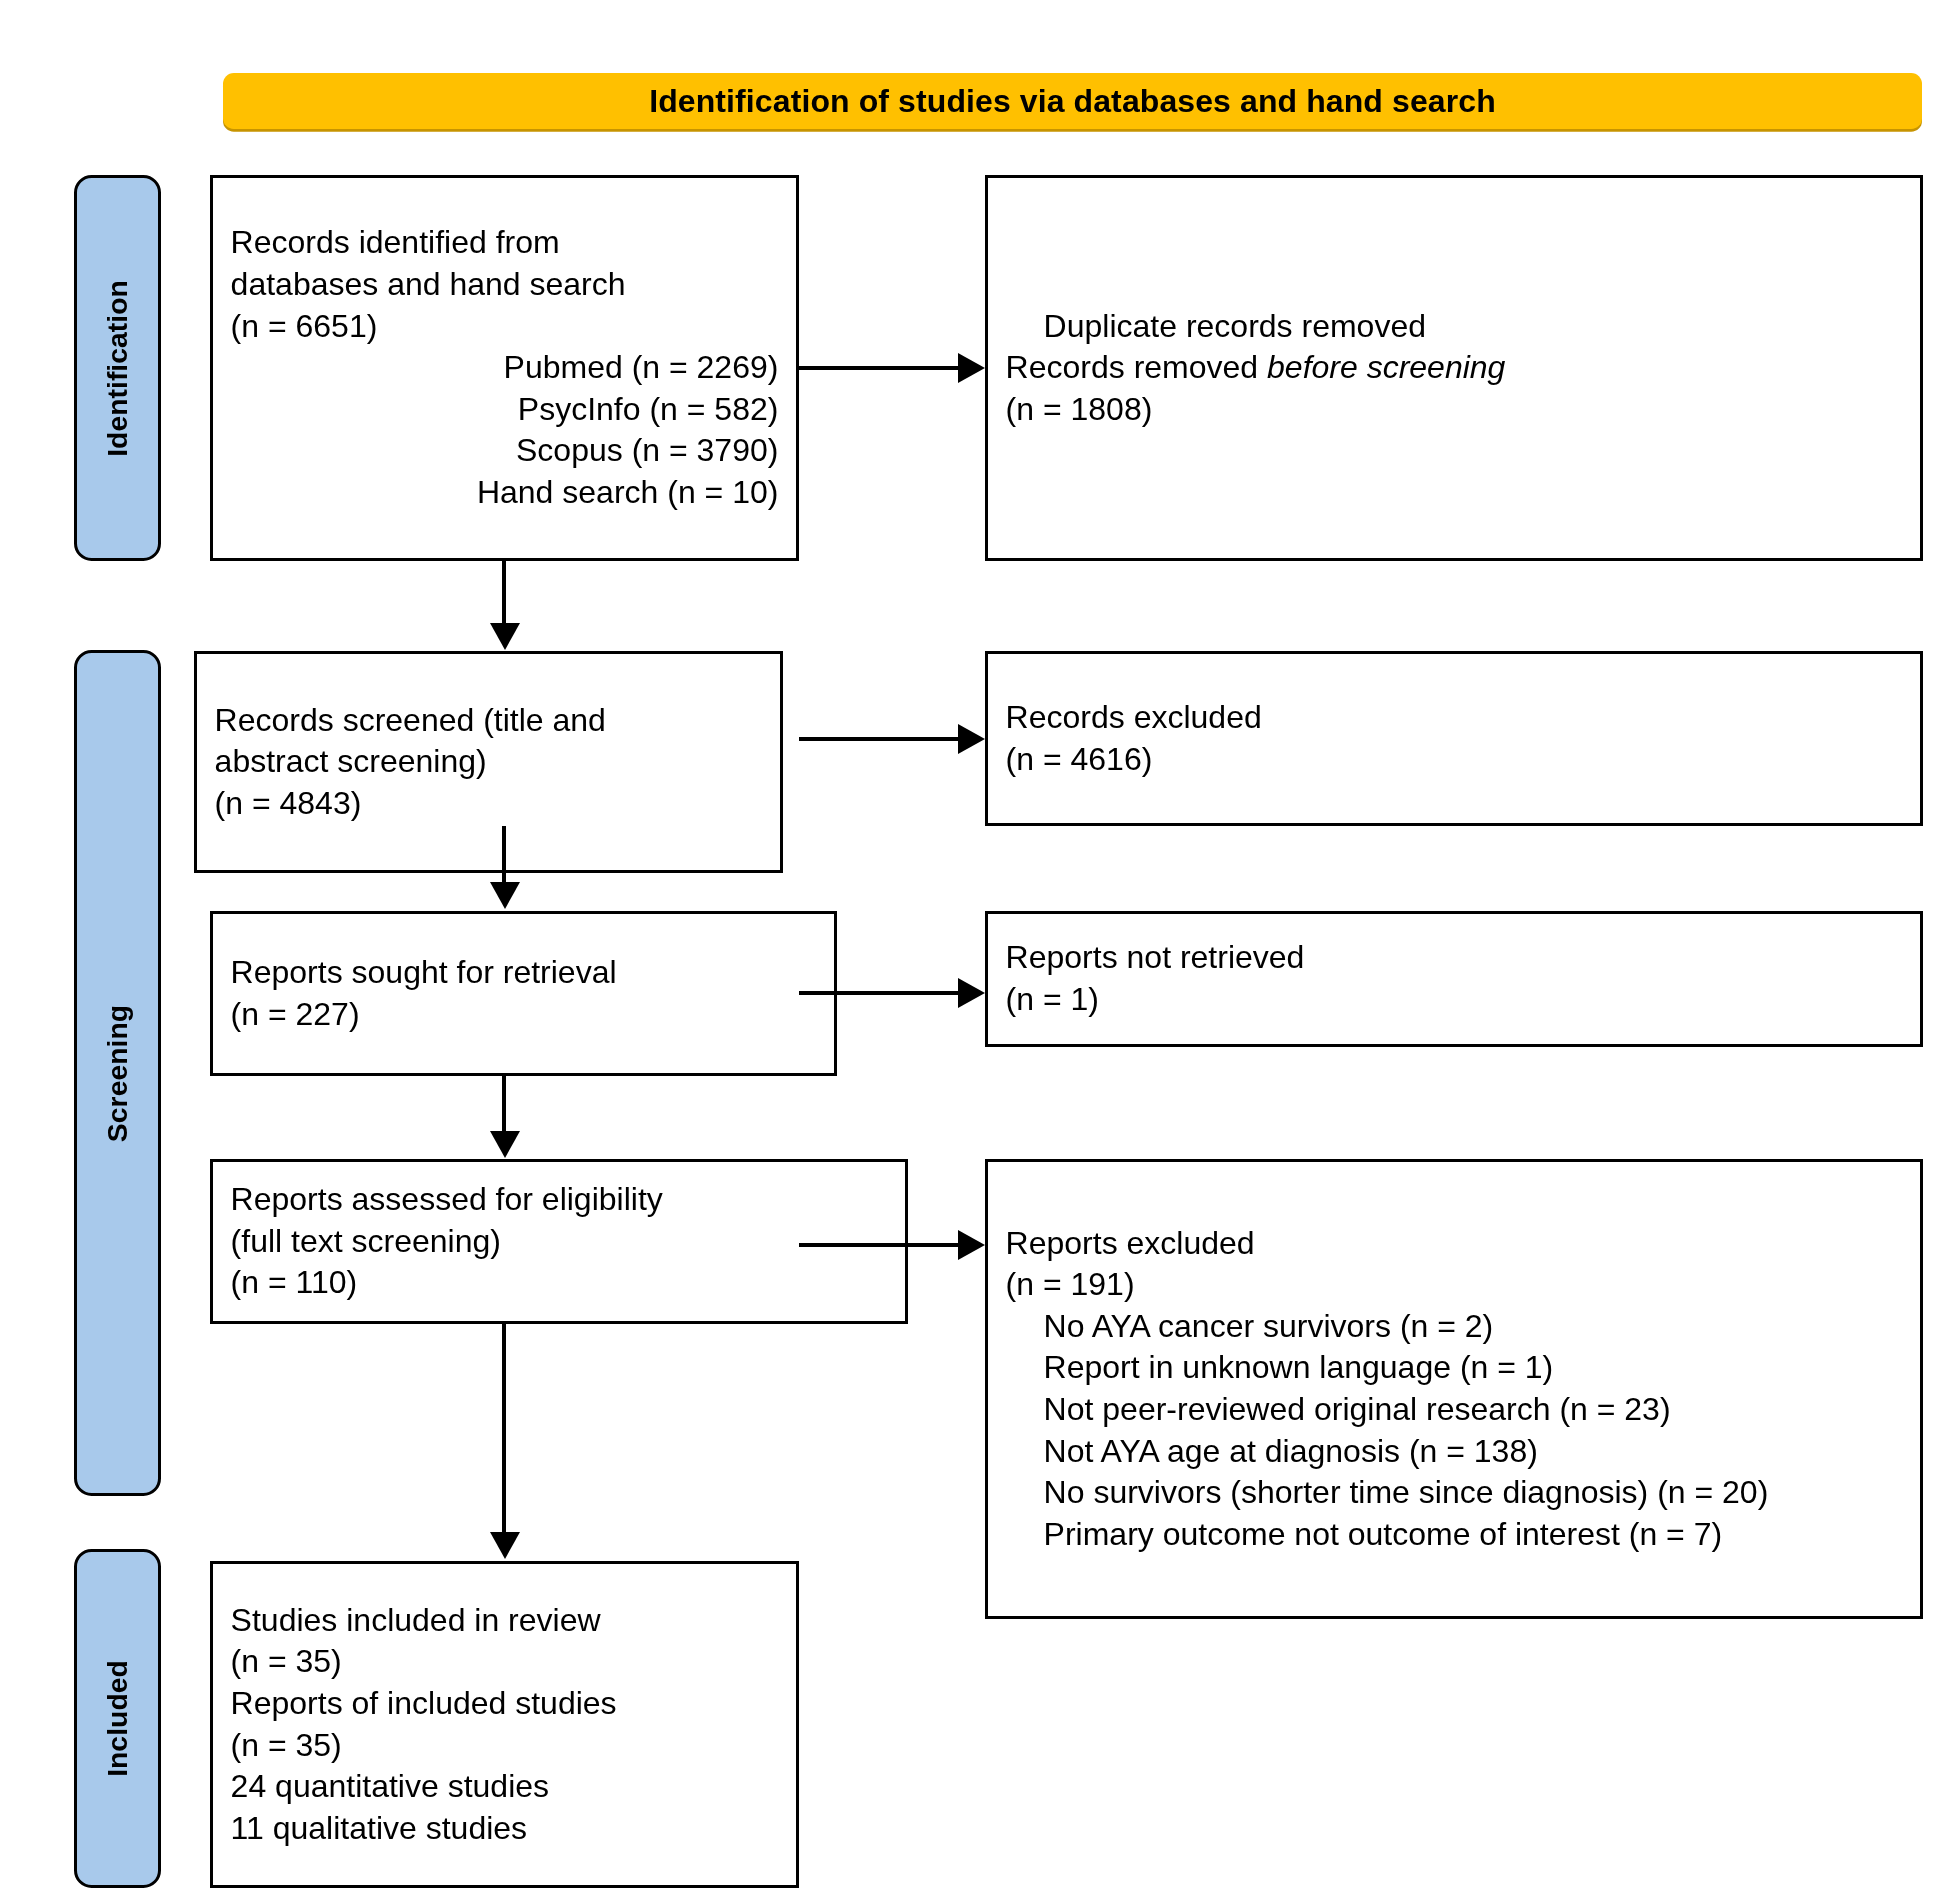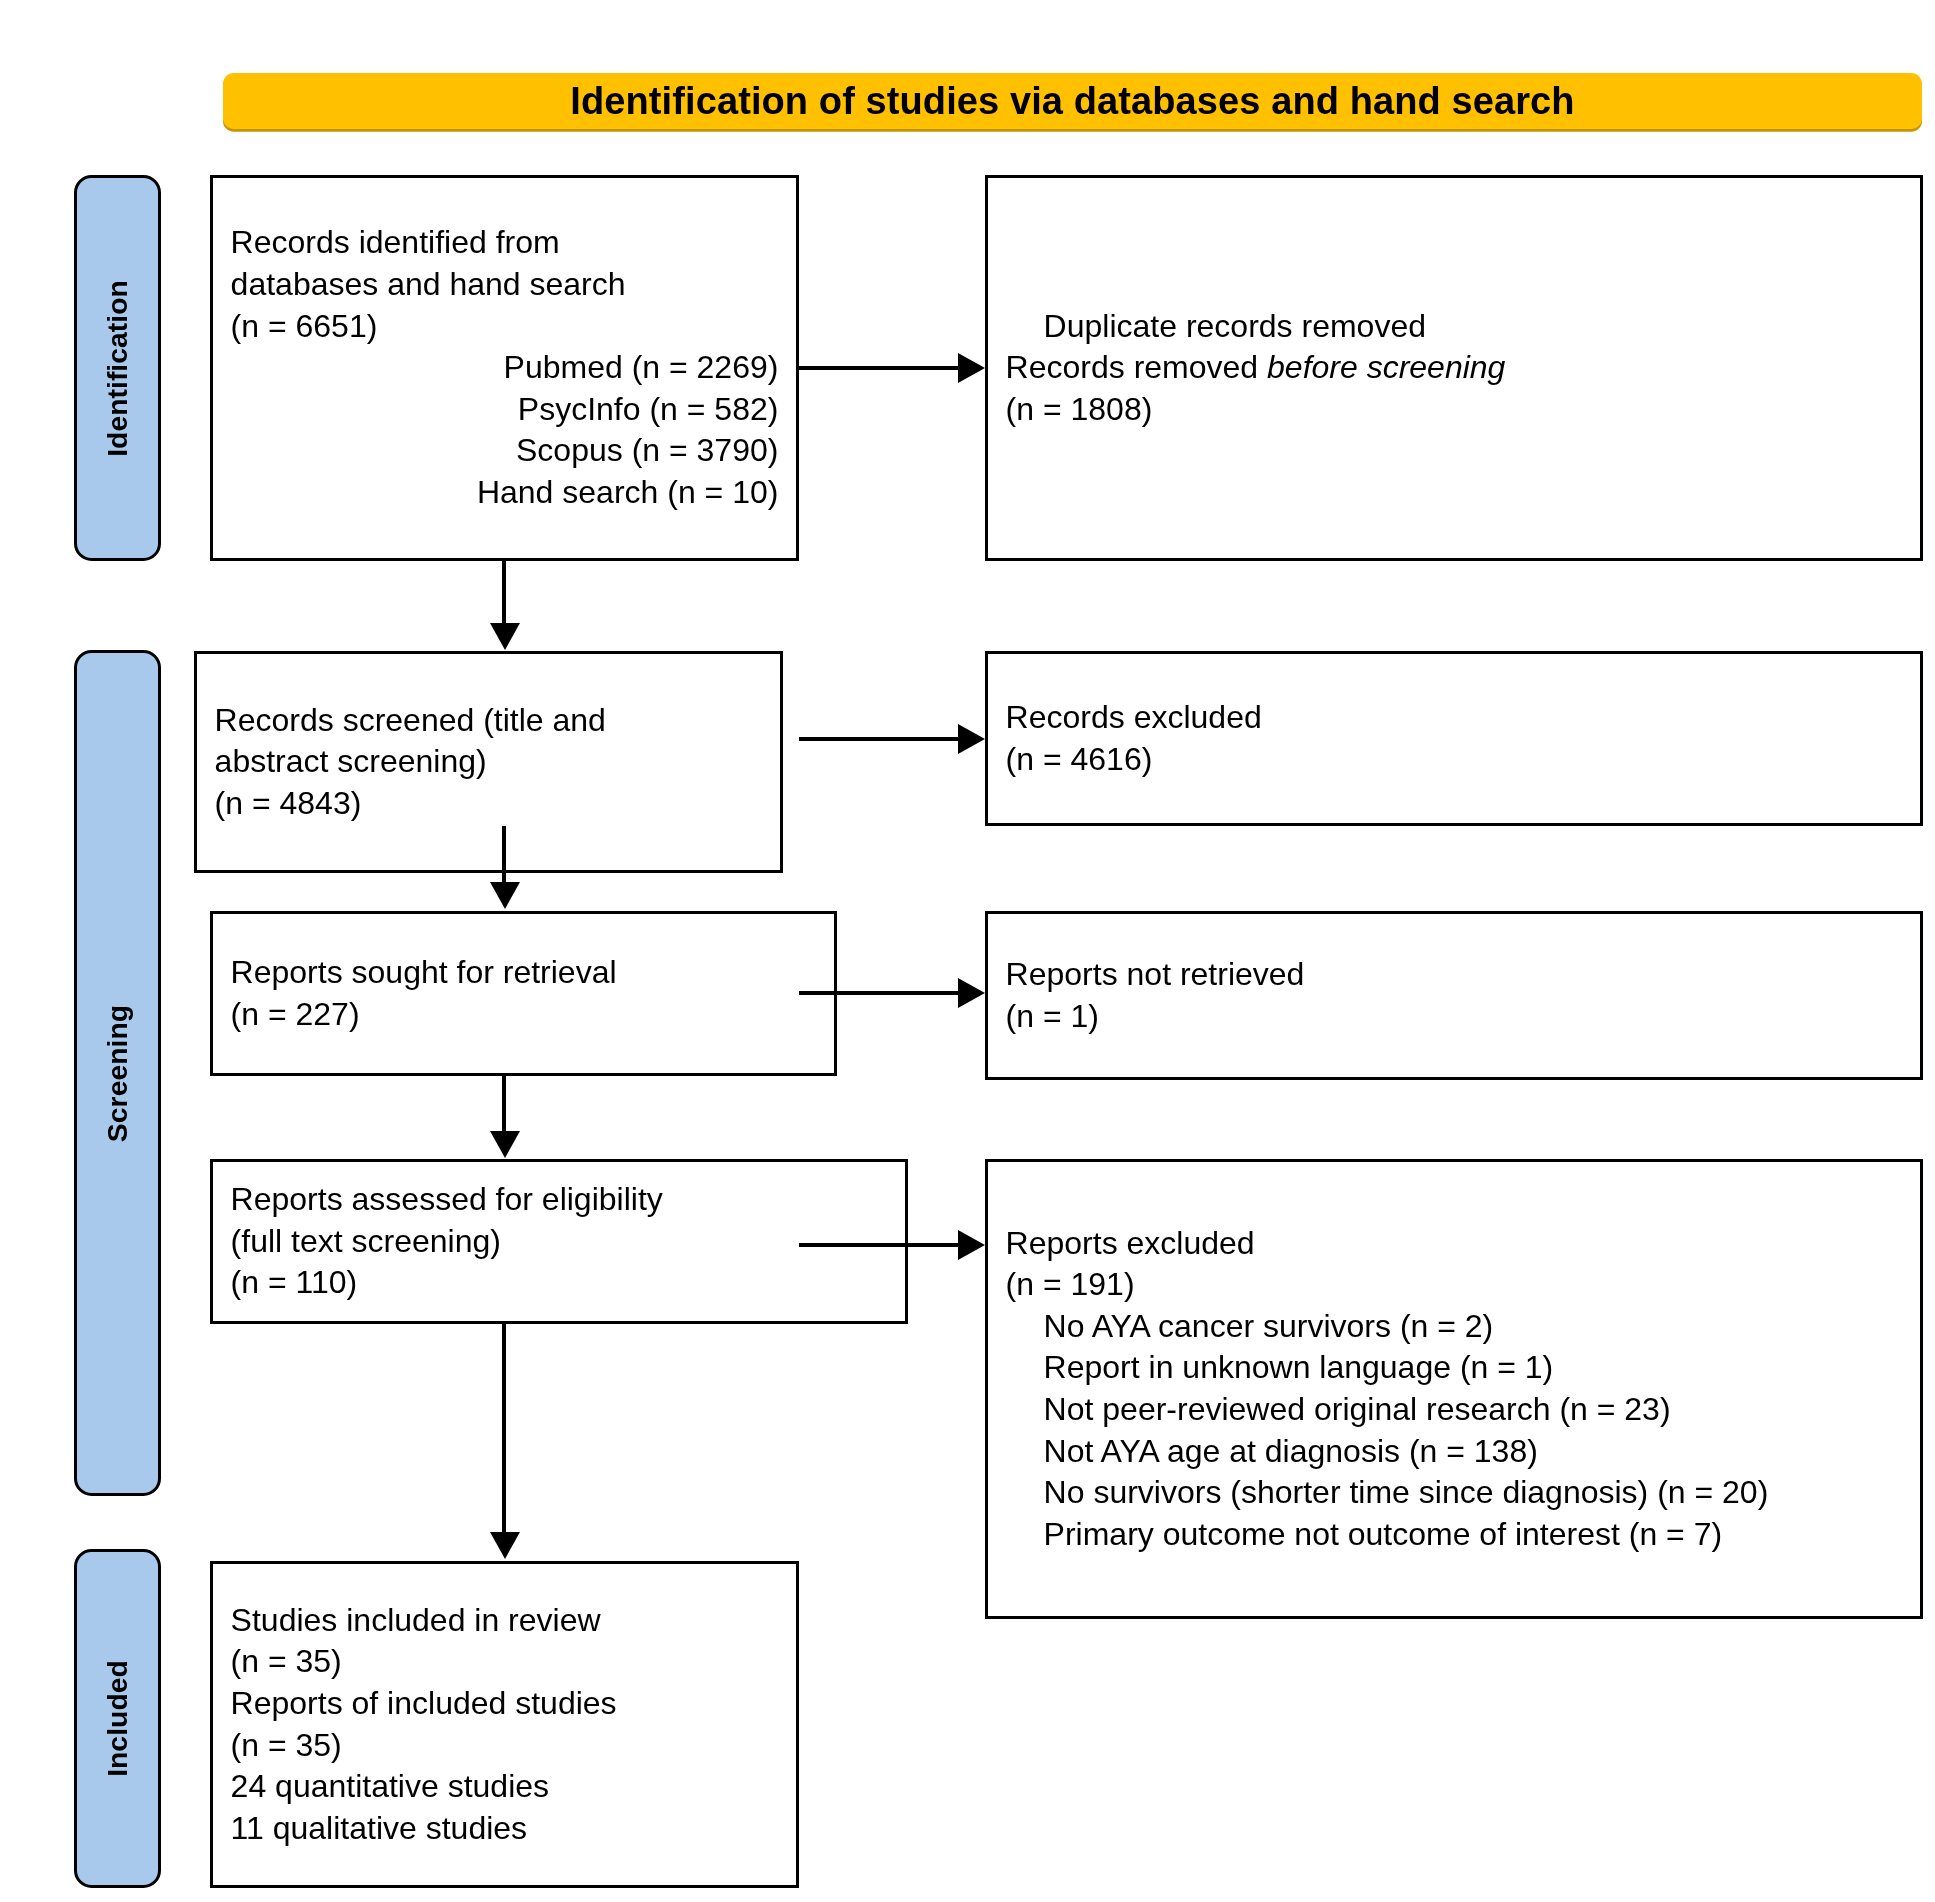--- a/index.html
+++ b/index.html
@@ -27,21 +27,21 @@
     width: 1699px;
     height: 56px;
     background: #FFC000;
     border-radius: 10.8px;
     box-shadow: 0 2.7px 0 0 #c79400;
     display: flex;
     align-items: center;
     justify-content: center;
   }
   .banner-text {
-    font-size: 38px;
+    font-size: 32px;
     font-weight: bold;
     color: #000000;
     letter-spacing: 0.1px;
     text-align: center;
   }
 
   
   .stage-tab {
     position: absolute;
     background: #A8C9EB;
@@ -163,21 +163,21 @@
   <div class="fbox" style="left:985px; top:651px; width:938px; height:175px;">
     <div class="line">Records excluded</div>
     <div class="line">(n = 4616)</div>
   </div>
 
   <div class="fbox" style="left:210px; top:911px; width:627px; height:165px;">
     <div class="line">Reports sought for retrieval</div>
     <div class="line">(n = 227)</div>
   </div>
 
-  <div class="fbox" style="left:985px; top:911px; width:938px; height:169px;">
+  <div class="fbox" style="left:985px; top:911px; width:938px; height:136px;">
     <div class="line">Reports not retrieved</div>
     <div class="line">(n = 1)</div>
   </div>
 
   <div class="fbox" style="left:210px; top:1159px; width:698px; height:165px;">
     <div class="line">Reports assessed for eligibility</div>
     <div class="line">(full text screening)</div>
     <div class="line">(n = 110)</div>
   </div>
 

